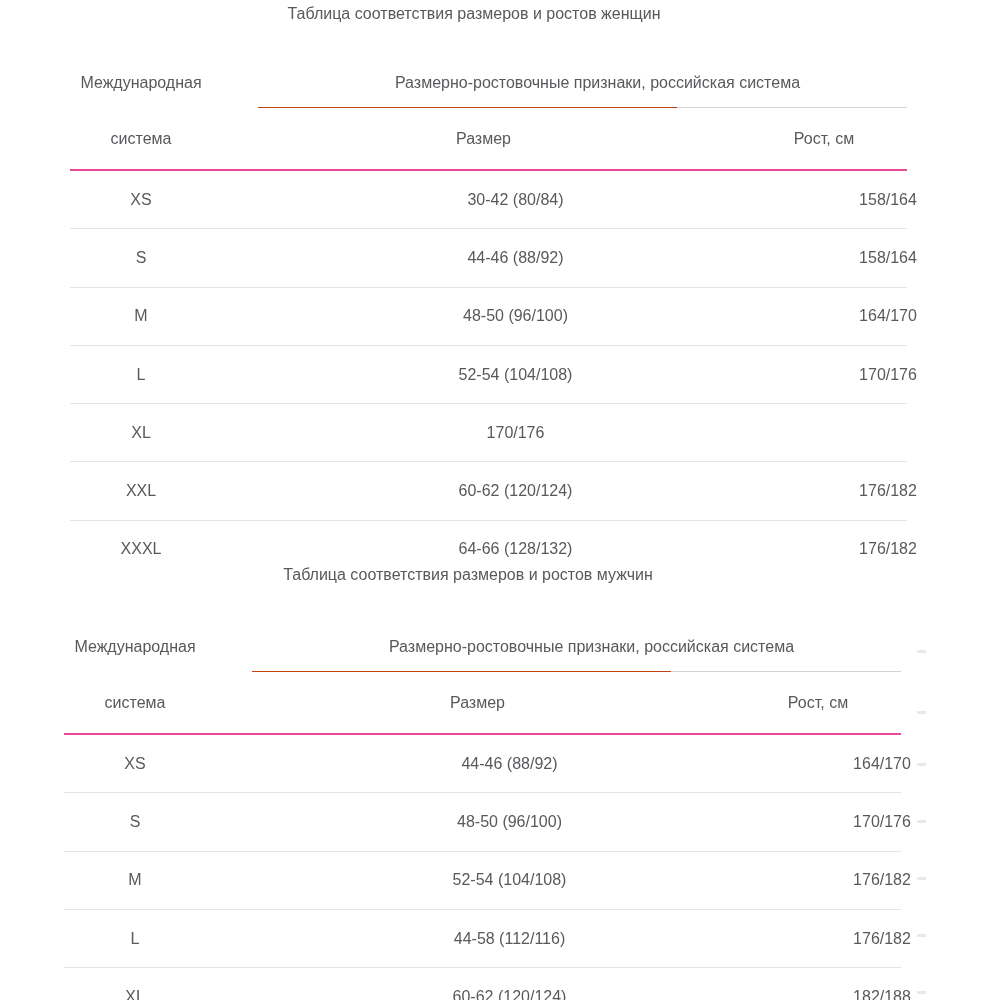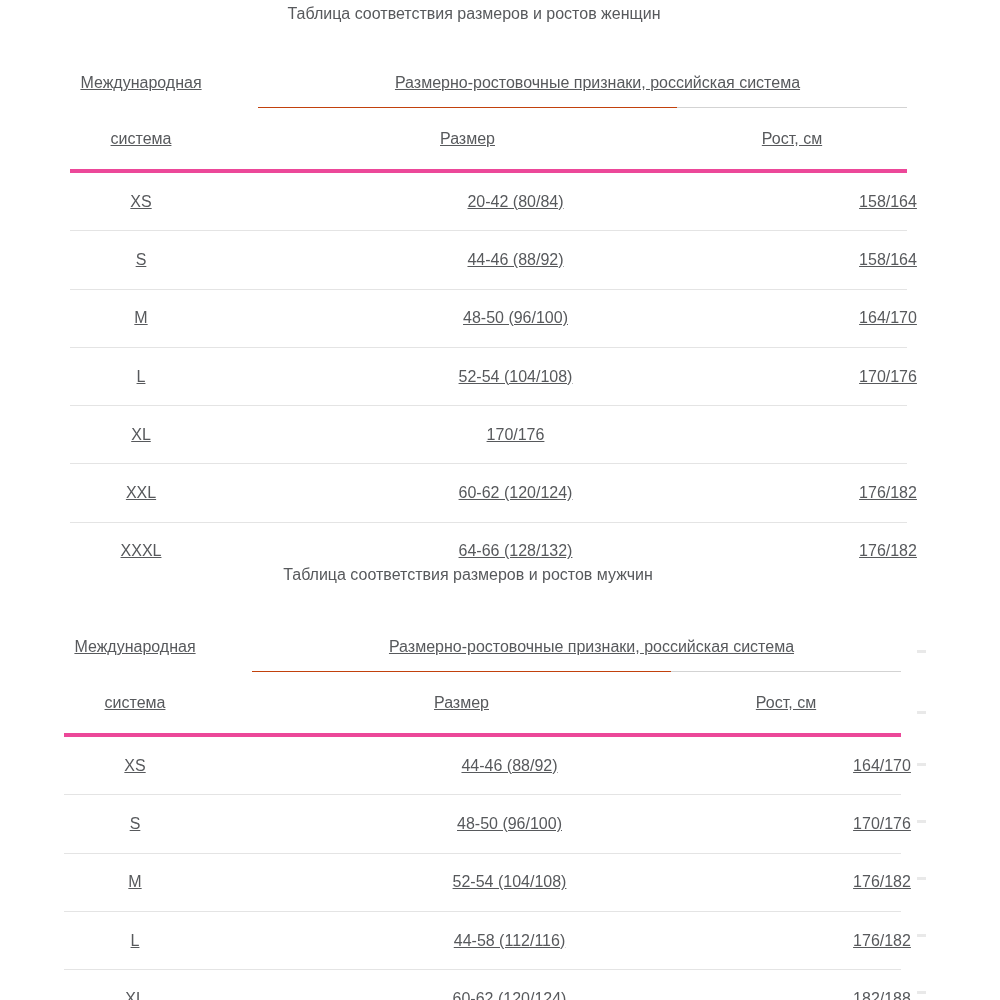--- a/index.html
+++ b/index.html
@@ -29,21 +29,20 @@
     text-align: center;
     padding-right: 29px; 
     white-space: nowrap;
   }
   #women-table .t-title { margin-top: 1px; }
   #men-table   .t-title { margin-top: 0; text-align: center; }
 
   .grid-row {
     display: grid;
     grid-template-columns: 188px 419px 230px;
-    text-decoration: underline;
   }
   .hr1 { height: 50px; margin-top: 35px; }
   #men-table .hr1 { margin-top: 38px; }
 
   .cell {
     display: flex;
     align-items: center;
     justify-content: center;
     white-space: nowrap;
   }
@@ -61,21 +60,22 @@
     position: absolute;
     right: 0;
     bottom: -1px;
     width: 230px;
     height: 1px;
     background: #d3d3d3;
   }
 
   .hr2 {
     height: 61px;
-    border-bottom: 4px solid #ec4899;
+    border-bottom: 2px solid #ec4899;
+    gap: 16px;
   }
   .drow {
     height: 57.3px;
     border-bottom: 1px solid #e4e4e4;
     gap: 48px;
   }
   .drow:last-child { border-bottom: none; }
 
   
   .frag {
@@ -98,21 +98,21 @@
   </div>
 
   <div class="grid-row hr2">
     <div class="cell c1">система</div>
     <div class="cell">Размер</div>
     <div class="cell">Рост, см</div>
   </div>
 
   <div class="grid-row drow">
     <div class="cell c1">XS</div>
-    <div class="cell">20-42 (80/84)</div>
+    <div class="cell">30-42 (80/84)</div>
     <div class="cell">158/164</div>
   </div>
   <div class="grid-row drow">
     <div class="cell c1">S</div>
     <div class="cell">44-46 (88/92)</div>
     <div class="cell">158/164</div>
   </div>
   <div class="grid-row drow">
     <div class="cell c1">M</div>
     <div class="cell">48-50 (96/100)</div>

